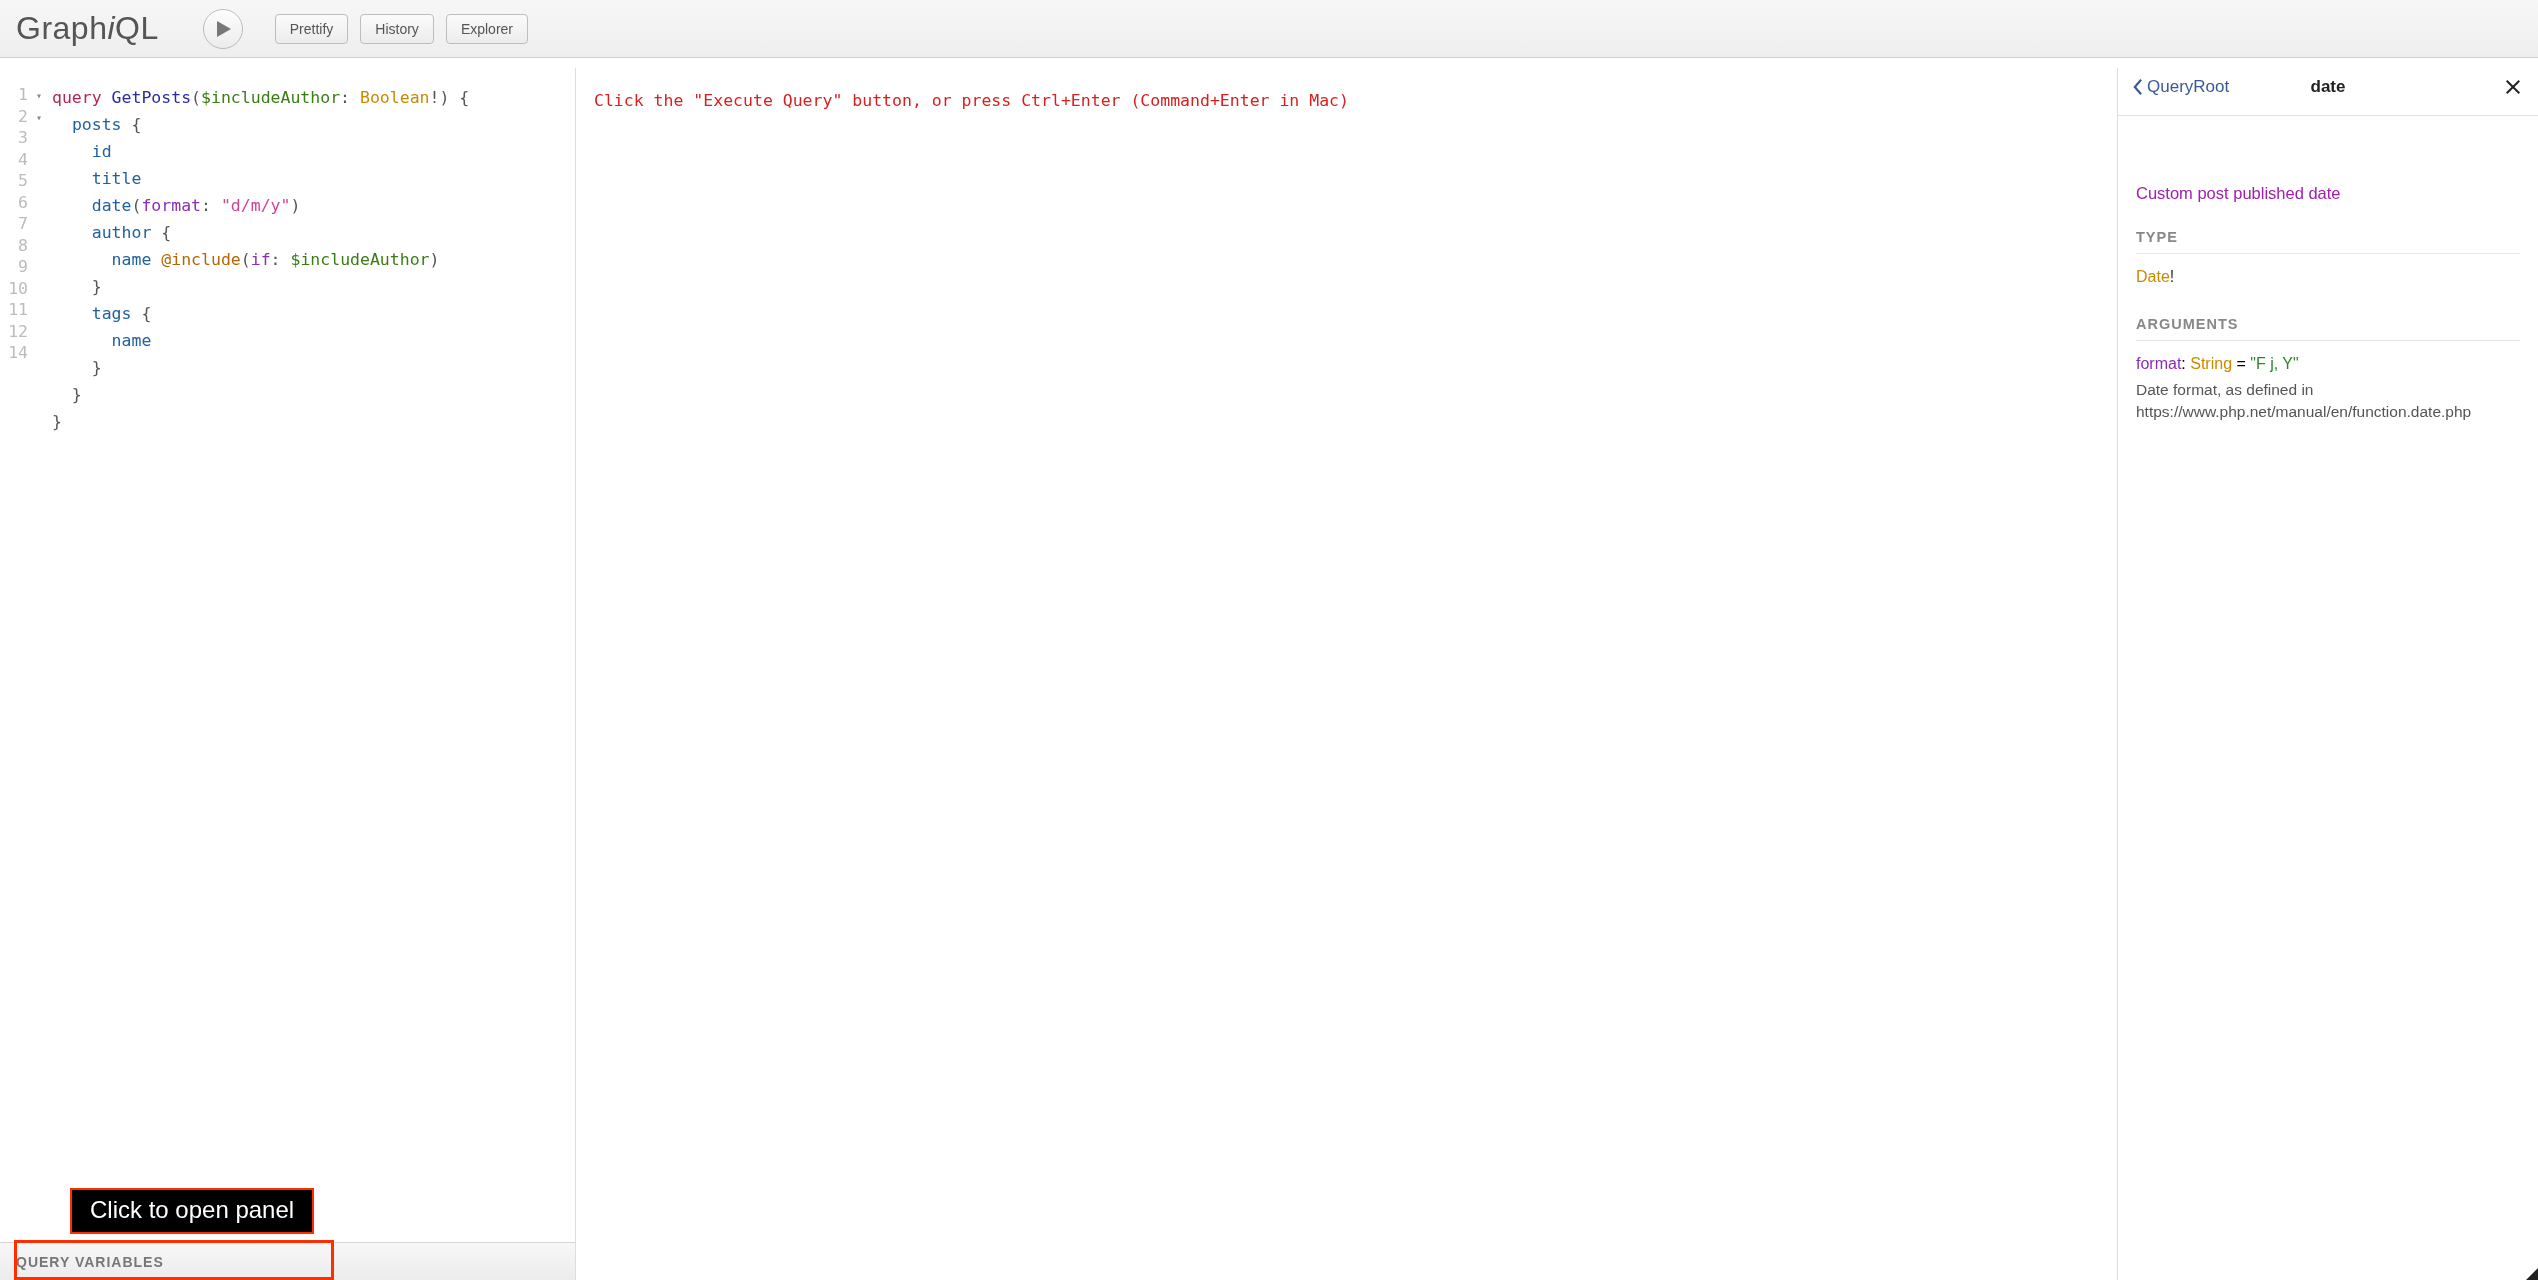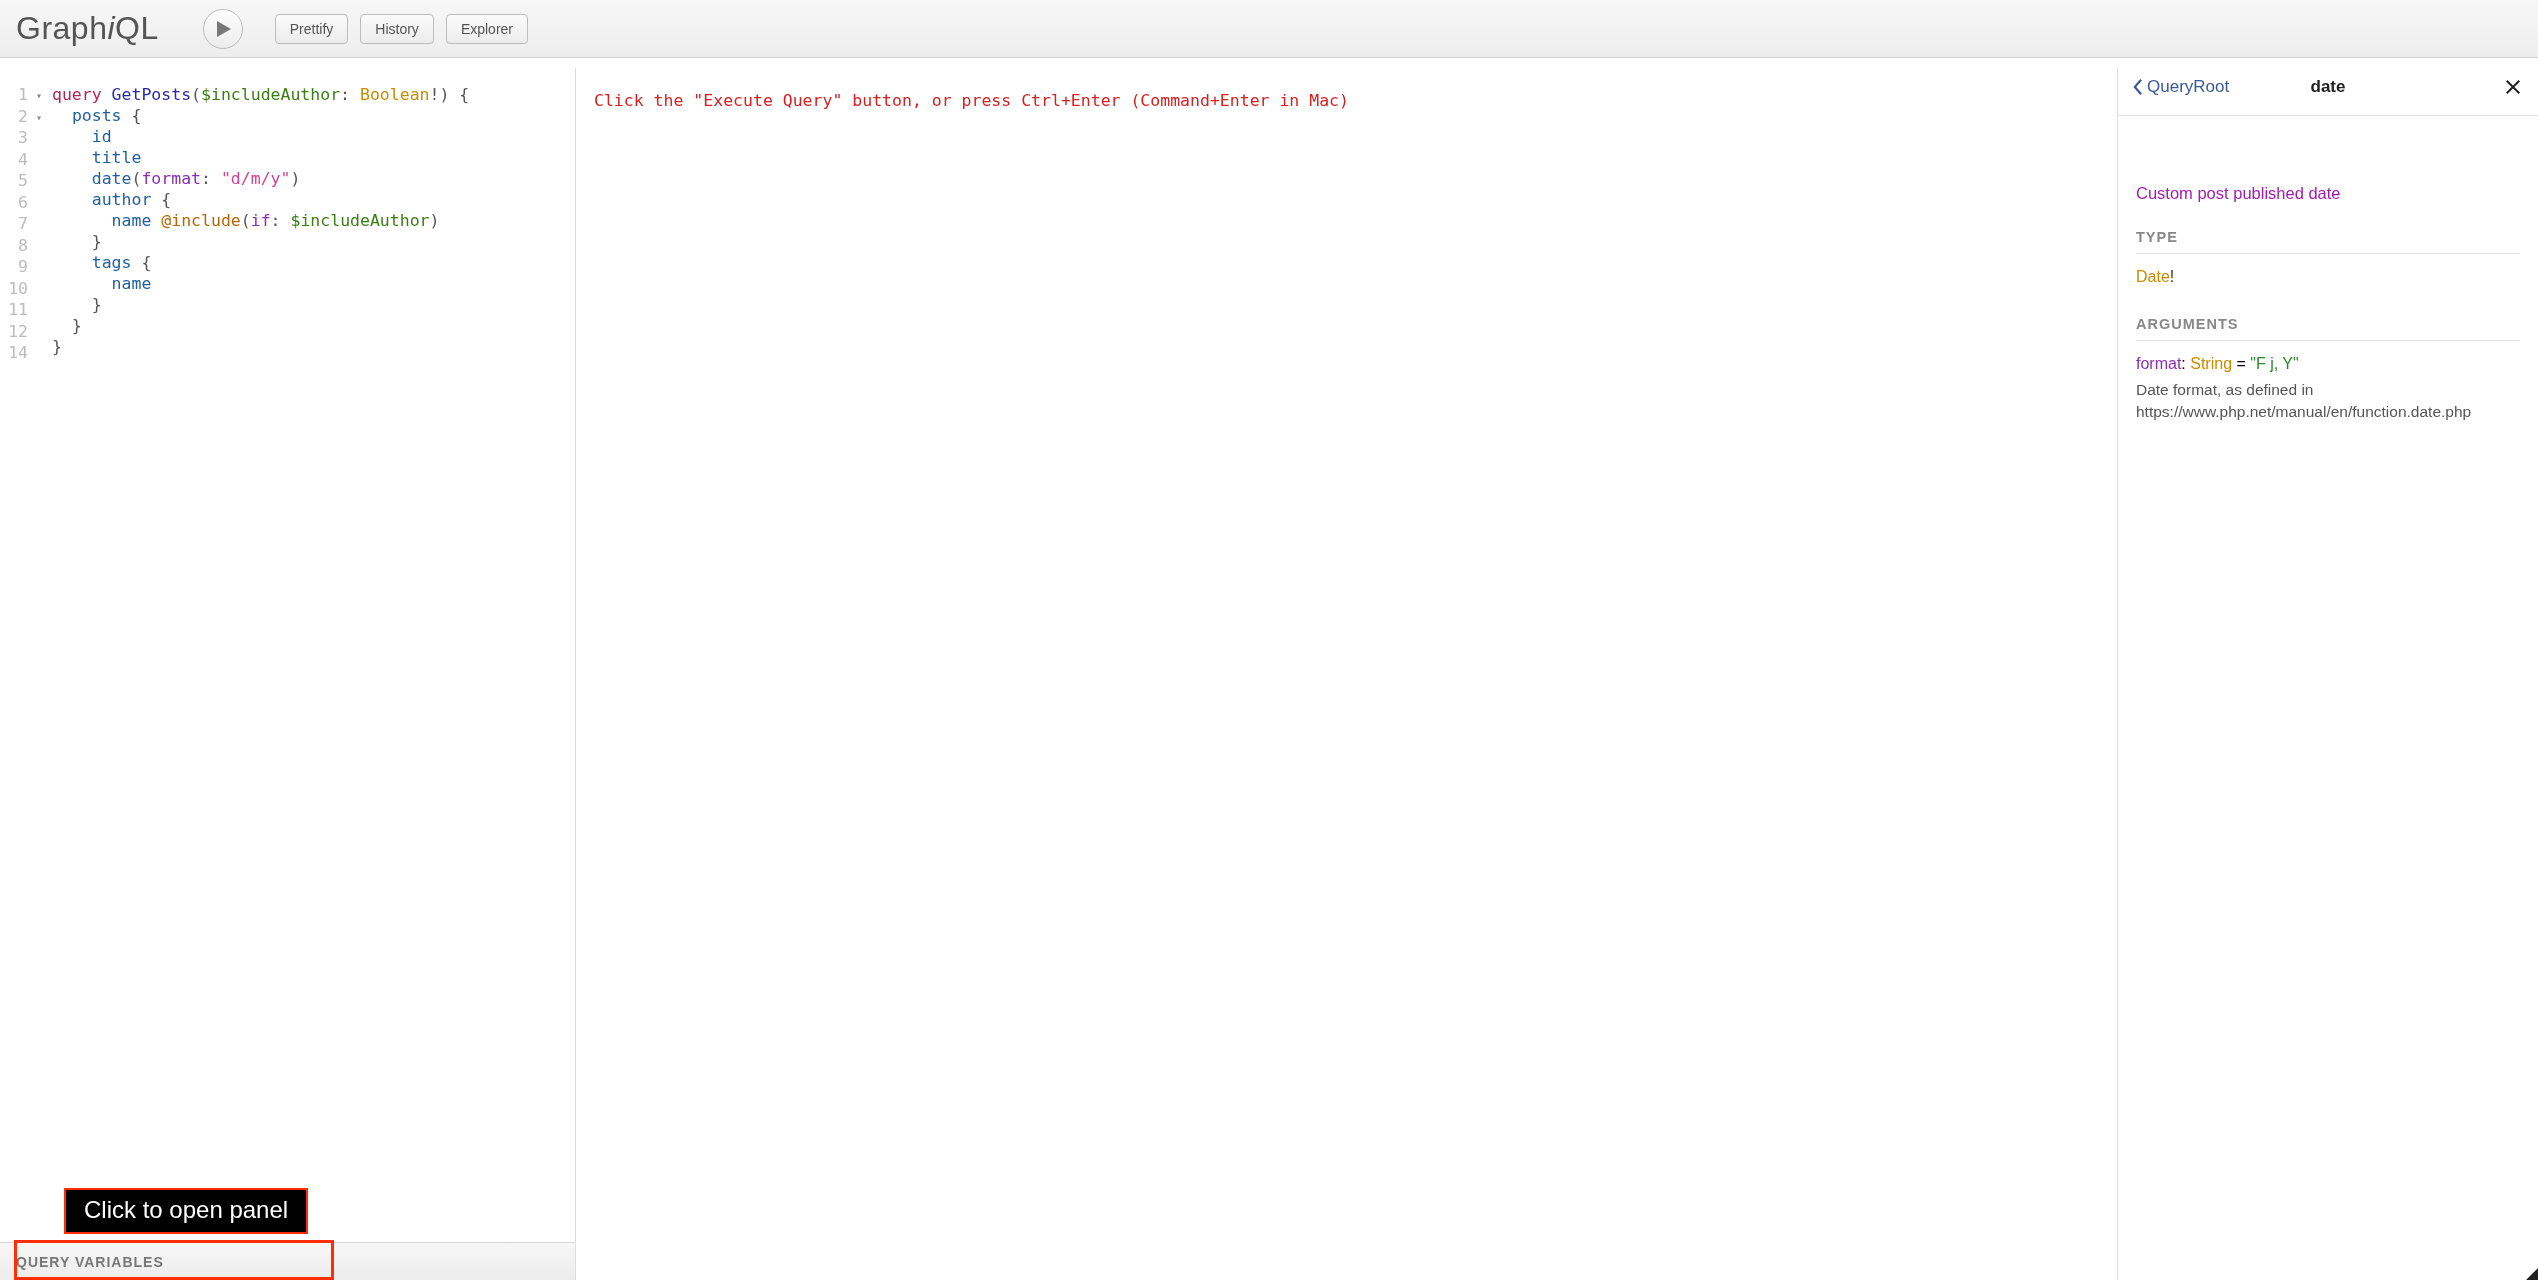--- a/index.html
+++ b/index.html
@@ -67,21 +67,21 @@
     content:"▾";
     position:absolute;
     right:-2px; top:1px;
     font-size:10px; color:#888;
   }
   .code-wrap { display:flex; flex:1; overflow:hidden; }
   .code {
     flex:1;
     font-family: ui-monospace, SFMono-Regular, Menlo, monospace;
     font-size: 16.5px;
-    line-height: 21px;
+    line-height: 27px;
     padding: 16px 10px 0 6px;
     white-space: pre;
     color:#555;
   }
   .kw { color:#b32559; }
   .def { color:#2a2aa5; }
   .var { color:#397d13; }
   .type { color:#c78b00; }
   .field { color:#1f61a0; }
   .arg { color:#8b2eb2; }
@@ -106,21 +106,21 @@
   .variables-highlight {
     position:absolute;
     left:14px; bottom:0;
     width: 320px; height: 40px;
     border: 3px solid #ff2e00;
     pointer-events:none;
     z-index: 5;
   }
   .tooltip-box {
     position:absolute;
-    left:64px; bottom:46px;
+    left:70px; bottom:46px;
     background:#000;
     color:#fff;
     font-size:24px;
     padding: 6px 18px 8px;
     border:2px solid #ff2e00;
     z-index:6;
     font-weight:400;
   }
 
   .result-col {

